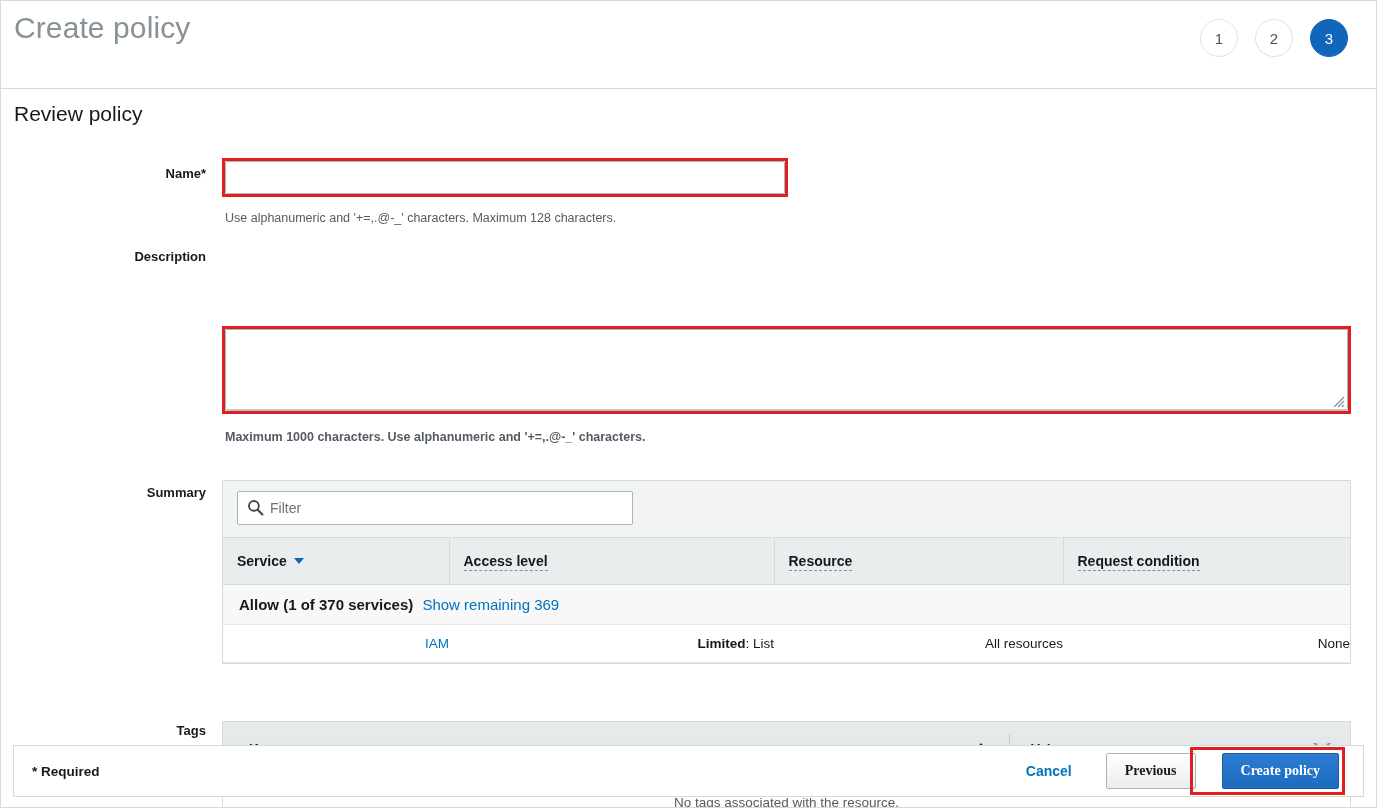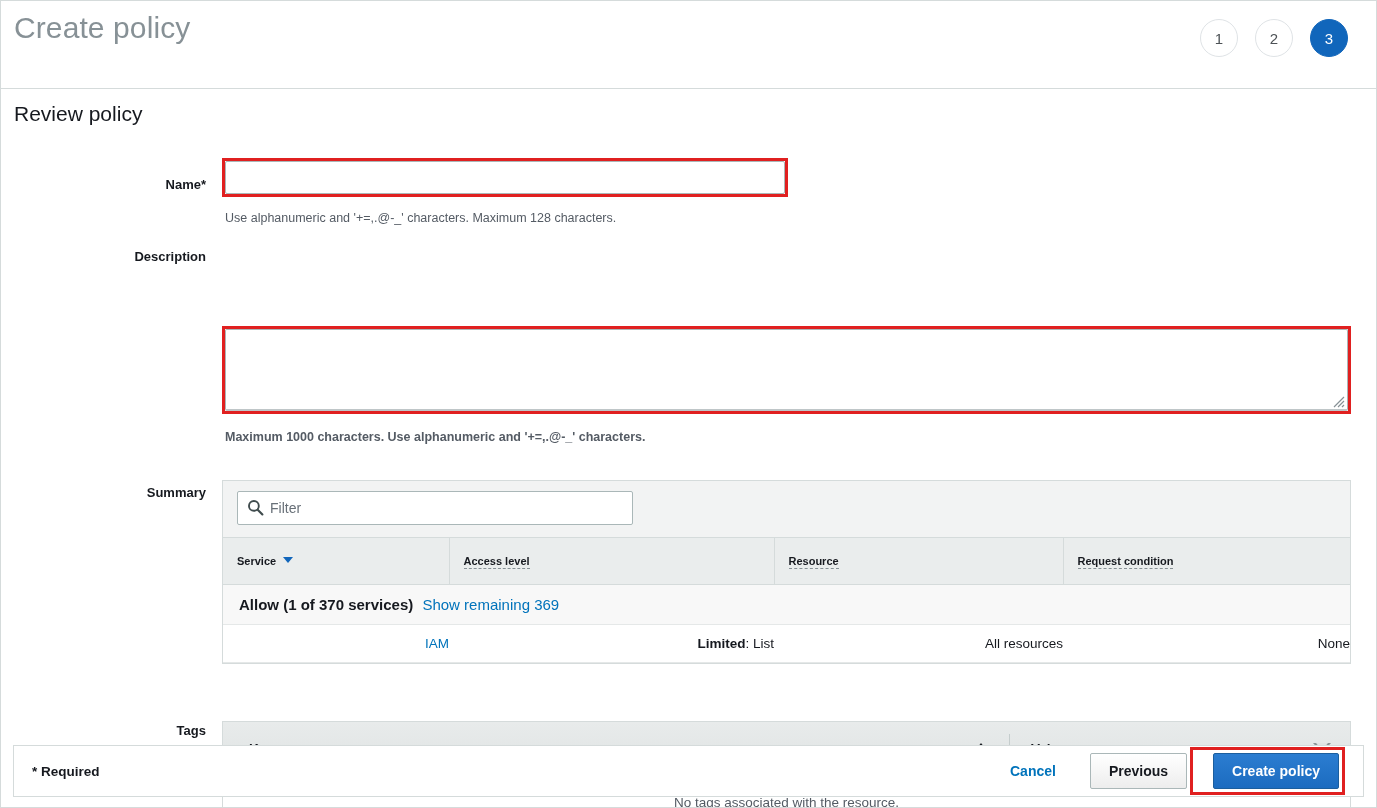--- a/index.html
+++ b/index.html
@@ -169,21 +169,21 @@
 
   table.summary-table {
     width: 100%;
     border-collapse: collapse;
     table-layout: fixed;
   }
   table.summary-table th {
     background: #eaeded;
     border-bottom: 1px solid #d5dbdb;
     text-align: left;
-    font-size: 11px;
+    font-size: 14px;
     font-weight: bold;
     color: #16191f;
     padding: 13px 0 13px 14px;
     height: 20px;
     vertical-align: middle;
   }
   th.col-sep { border-left: 1px solid #d5dbdb; }
   .hdr-dashed {
     border-bottom: 1px dashed #879196;
     padding-bottom: 1px;
@@ -327,21 +327,21 @@
     color: #0073bb;
     font-size: 14px;
     font-weight: bold;
     background: none;
     border: none;
     cursor: pointer;
     font-family: "Liberation Sans", sans-serif;
     padding: 6px 8px;
   }
   .btn {
-    font-family: Liberation Sans, sans-serif;
+    font-family: Liberation Serif, serif;
     font-size: 14px;
     font-weight: bold;
     border-radius: 2px;
     cursor: pointer;
     padding: 8px 18px;
     box-sizing: border-box;
     height: 36px;
   }
   .btn-secondary {
     background: linear-gradient(to bottom, #ffffff, #ededed);
@@ -377,21 +377,21 @@
       <div class="step active">
         <span>3</span>
       </div>
     </div>
   </div>
 
   <div class="content">
 
     <div class="section-title">Review policy</div>
 
-    <div class="form-label" style="left:60px; top:88px; width:145px;">Name*</div>
+    <div class="form-label" style="left:60px; top:77px; width:145px;">Name*</div>
     <input class="text-input" type="text" style="left: 224px; top: 72px; width: 560px; height: 33px;" value="" placeholder="">
     <div class="annot" style="left:221px; top:69px; width:566px; height:39px;"></div>
     <div class="help-text" style="left:224px; top:122px;">Use alphanumeric and '+=,.@-_' characters. Maximum 128 characters.</div>
 
     <div class="form-label" style="left:60px; top:160px; width:145px;">Description</div>
     <textarea class="text-input" style="left: 224px; width: 1123px; height: 82px; top: 240px;" placeholder=""></textarea>
     <div class="annot" style="left:221px; top:237px; width:1129px; height:88px;"></div>
     <svg class="resize-grip" style="left:1332px; top:307px;" viewBox="0 0 12 12">
       <path d="M11 1 L1 11 M11 5 L5 11 M11 9 L9 11" stroke="#879196" stroke-width="1.2" fill="none"></path>
     </svg>

